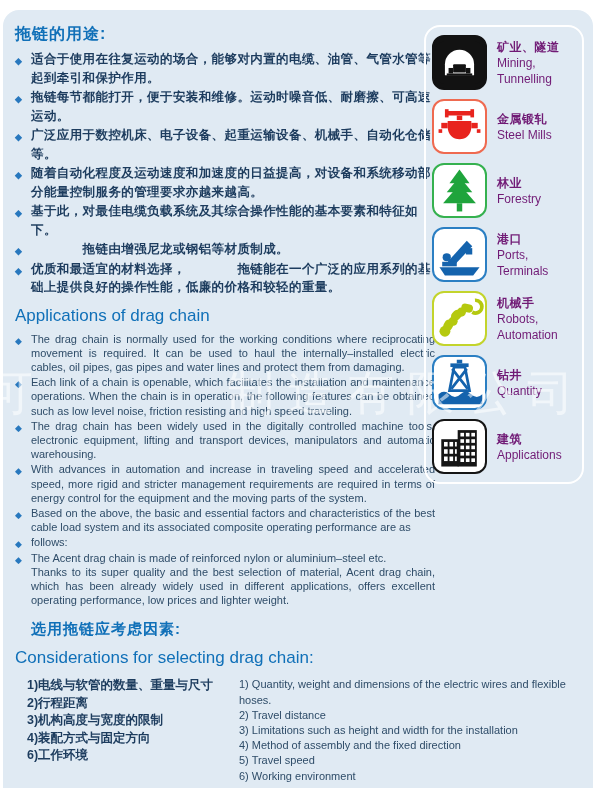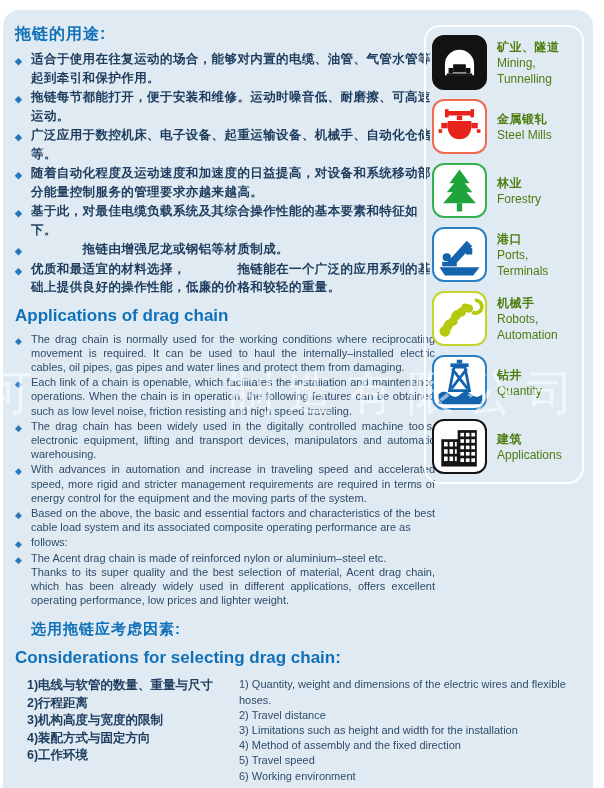--- a/index.html
+++ b/index.html
@@ -4,42 +4,42 @@
 <style>
   html,body{margin:0;padding:0;background:#888;}
   .canvas{position:relative;width:604px;height:788px;background:#ffffff;overflow:hidden;
           font-family:"Liberation Sans", sans-serif;}
   .page{position:absolute;left:3px;top:10px;width:590px;height:778px;background:#e0eaf3;
         border-radius:16px 16px 0 0;overflow:hidden;}
   .main{position:relative;padding:6px 10px 0 10px;z-index:1;}
 
   .zh-heading{margin:8px 0 5px 2px;font-size:16px;font-weight:bold;color:#1070b8;letter-spacing:1px;}
   .zh-heading.small{margin:13px 0 2px 18px;font-size:15px;}
-  .en-heading{margin:9px 0 6px 2px;font-size:17px;font-weight:bold;color:#1070b8;}
+  .en-heading{margin:9px 0 6px 2px;font-size:17px;font-weight:normal;color:#1070b8;}
 
   ul.blist{list-style:none;margin:0;padding:0;width:422px;}
   ul.blist li{position:relative;padding-left:16px;margin:0 0 1px 2px;}
   .diamond{position:absolute;left:0;top:2px;font-size:9px;color:#2878be;}
   ul.zh-list li{font-size:12.5px;line-height:18.5px;font-weight:600;color:#1d3c5e;letter-spacing:0.4px;}
   ul.en-list li{font-size:11px;line-height:14.2px;color:#2e4c68;text-align:justify;}
   .cont{display:block;}
 
   .columns{display:flex;gap:16px;margin-top:9px;padding-left:14px;position:relative;z-index:1;}
   .col-left{width:196px;flex:none;}
   .col-left .line{font-size:12.5px;line-height:17.5px;font-weight:600;color:#1d3c5e;white-space:nowrap;}
   .col-right{flex:1;padding-right:4px;}
   .col-right .line{font-size:11px;line-height:15.2px;color:#2e4c68;}
 
   .sidebar{position:absolute;right:9px;top:15px;width:144px;border:2px solid #ffffff;
            border-radius:16px;padding:8px 6px;display:flex;flex-direction:column;gap:9px;z-index:2;}
   .app-item{display:flex;align-items:center;gap:10px;}
   .icon-box{width:55px;height:55px;flex:none;border-radius:12px;border:2px solid;background:#fff;
             display:flex;align-items:center;justify-content:center;box-sizing:border-box;}
   .icon-box svg{display:block;}
-  .app-label{font-size:12px;line-height:16px;color:#4d7c0f;}
+  .app-label{font-size:12px;line-height:16px;color:#701a75;}
   .app-label .zh{font-weight:600;letter-spacing:0.5px;}
   .app-label .en{white-space:pre-line;}
 
   .watermark{position:absolute;top:352px;left:0;width:100%;height:54px;z-index:6;pointer-events:none;
              color:rgba(255,255,255,0.55);font-size:47px;font-weight:500;white-space:nowrap;}
   .wm-left{position:absolute;left:-17px;top:0;}
   .wm-main{position:absolute;left:224px;top:0;letter-spacing:13px;}
 </style>
 </head>
 <body>

